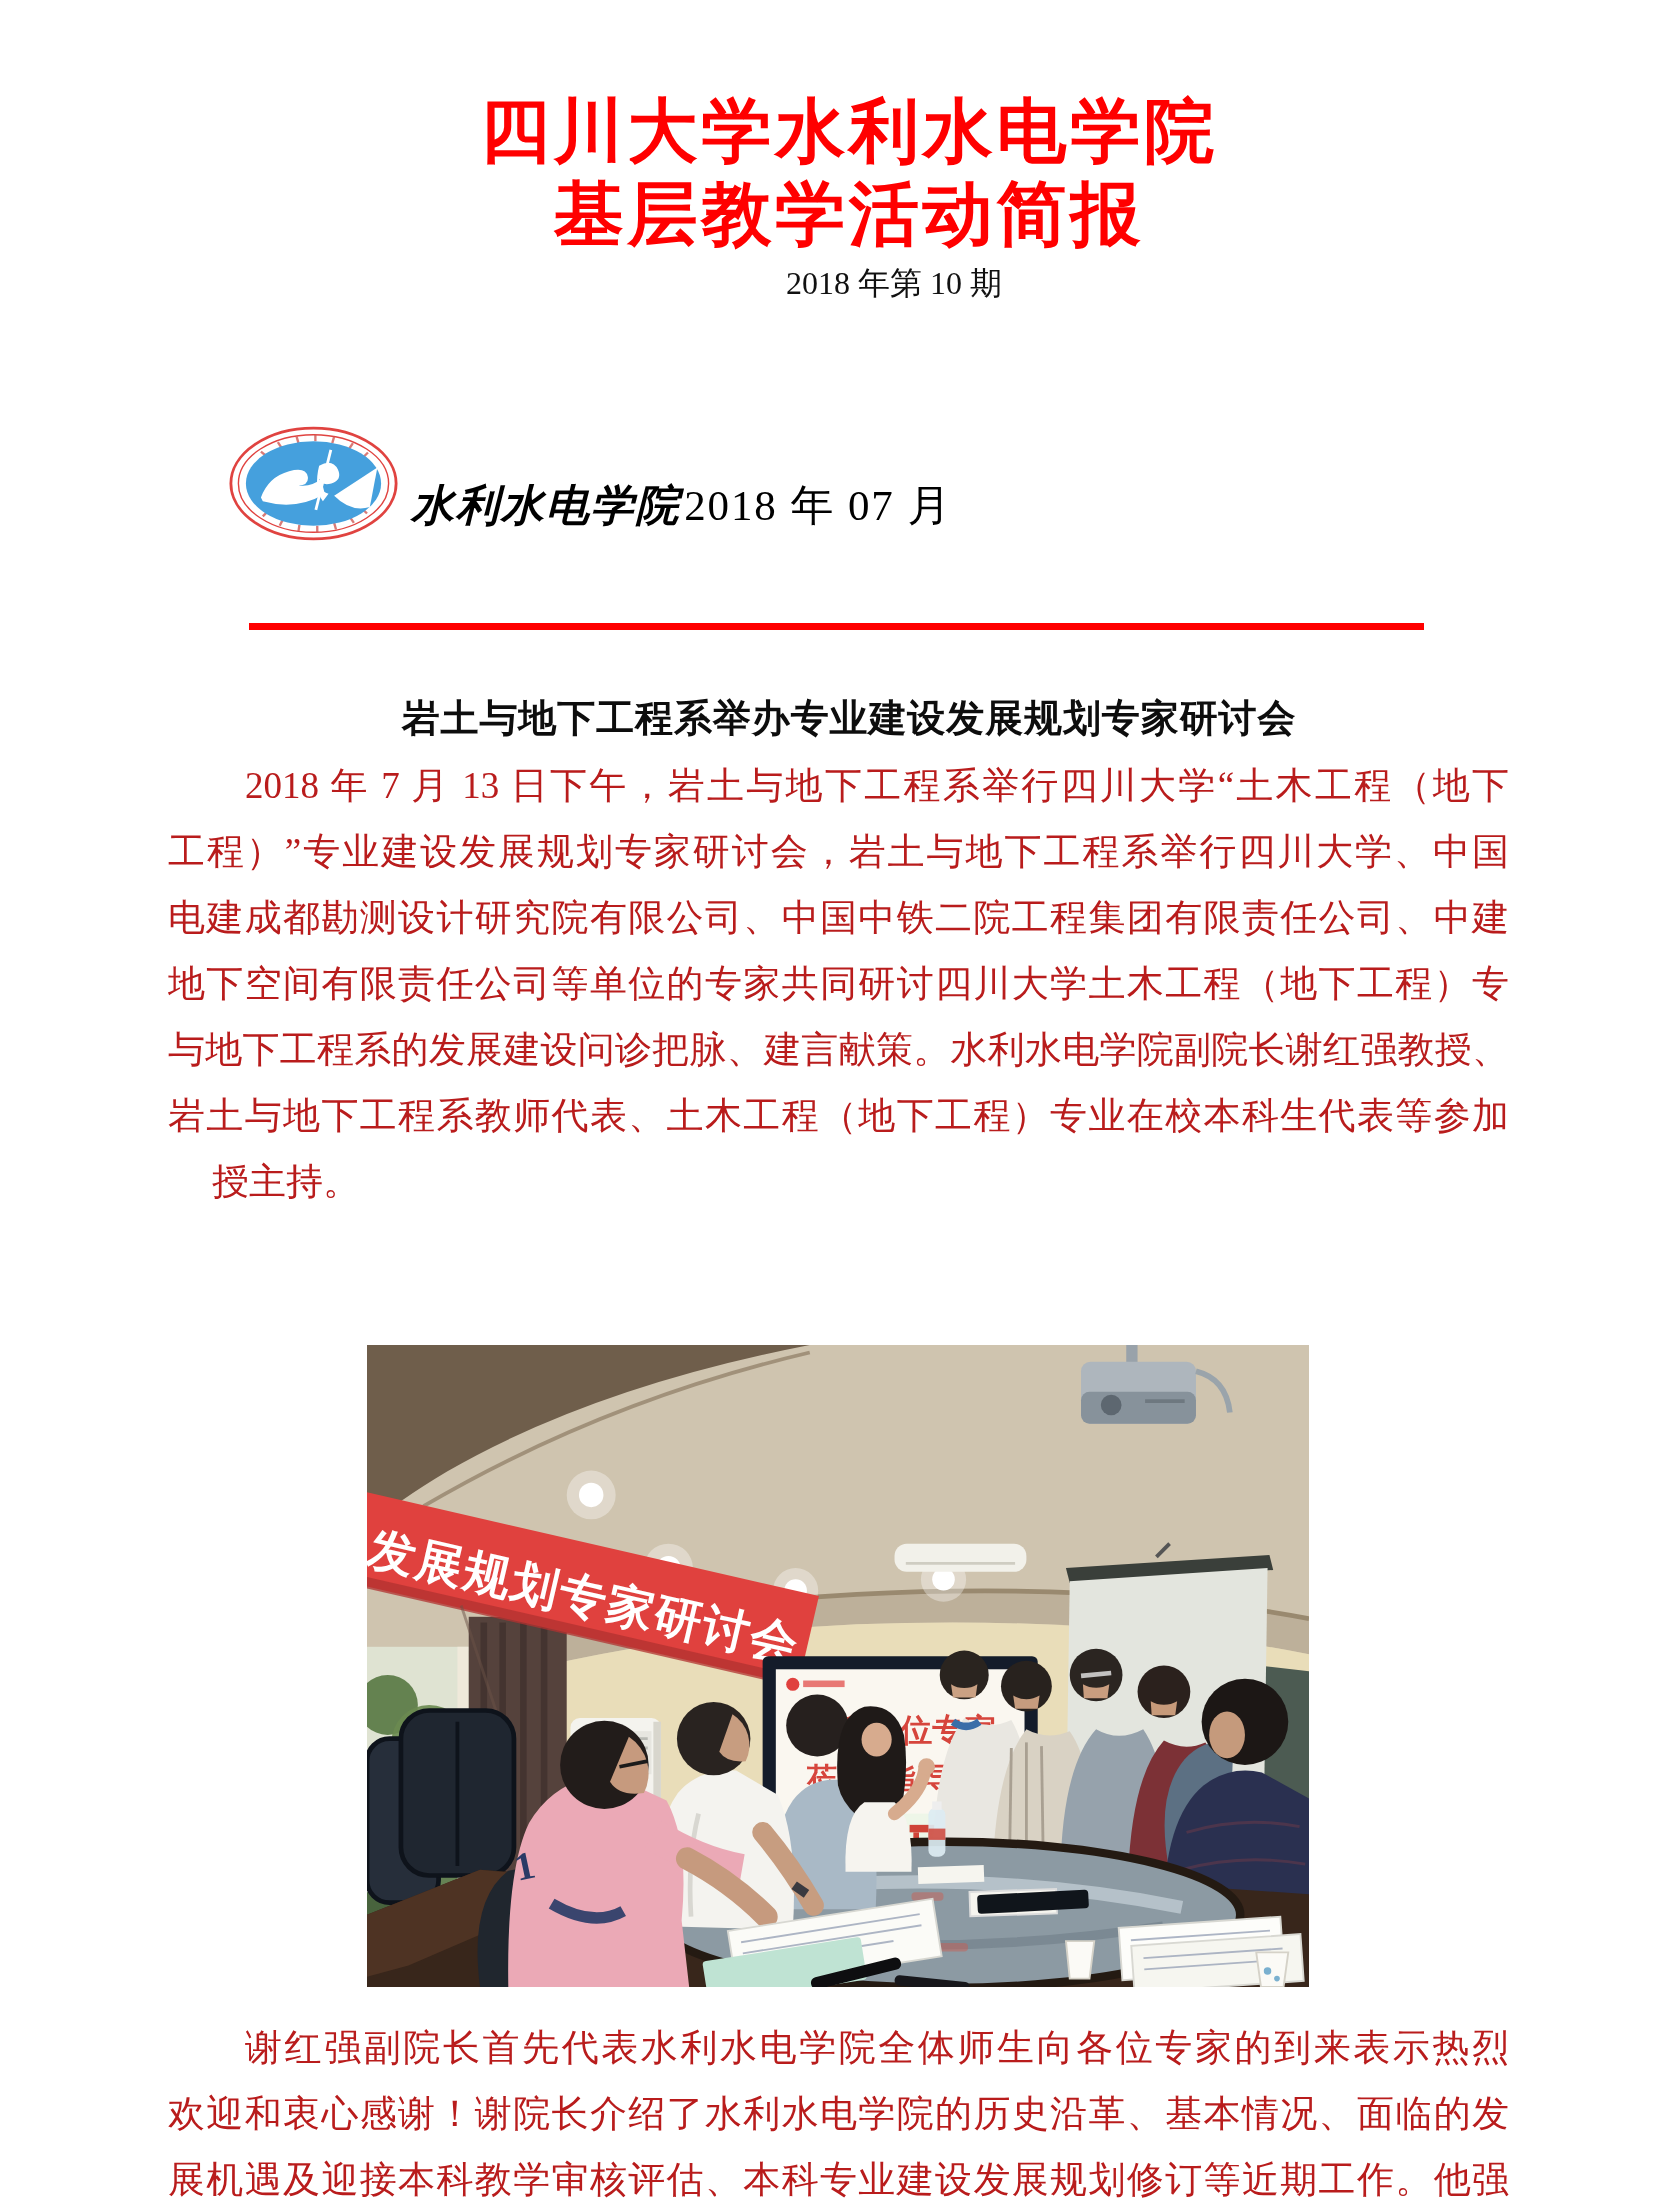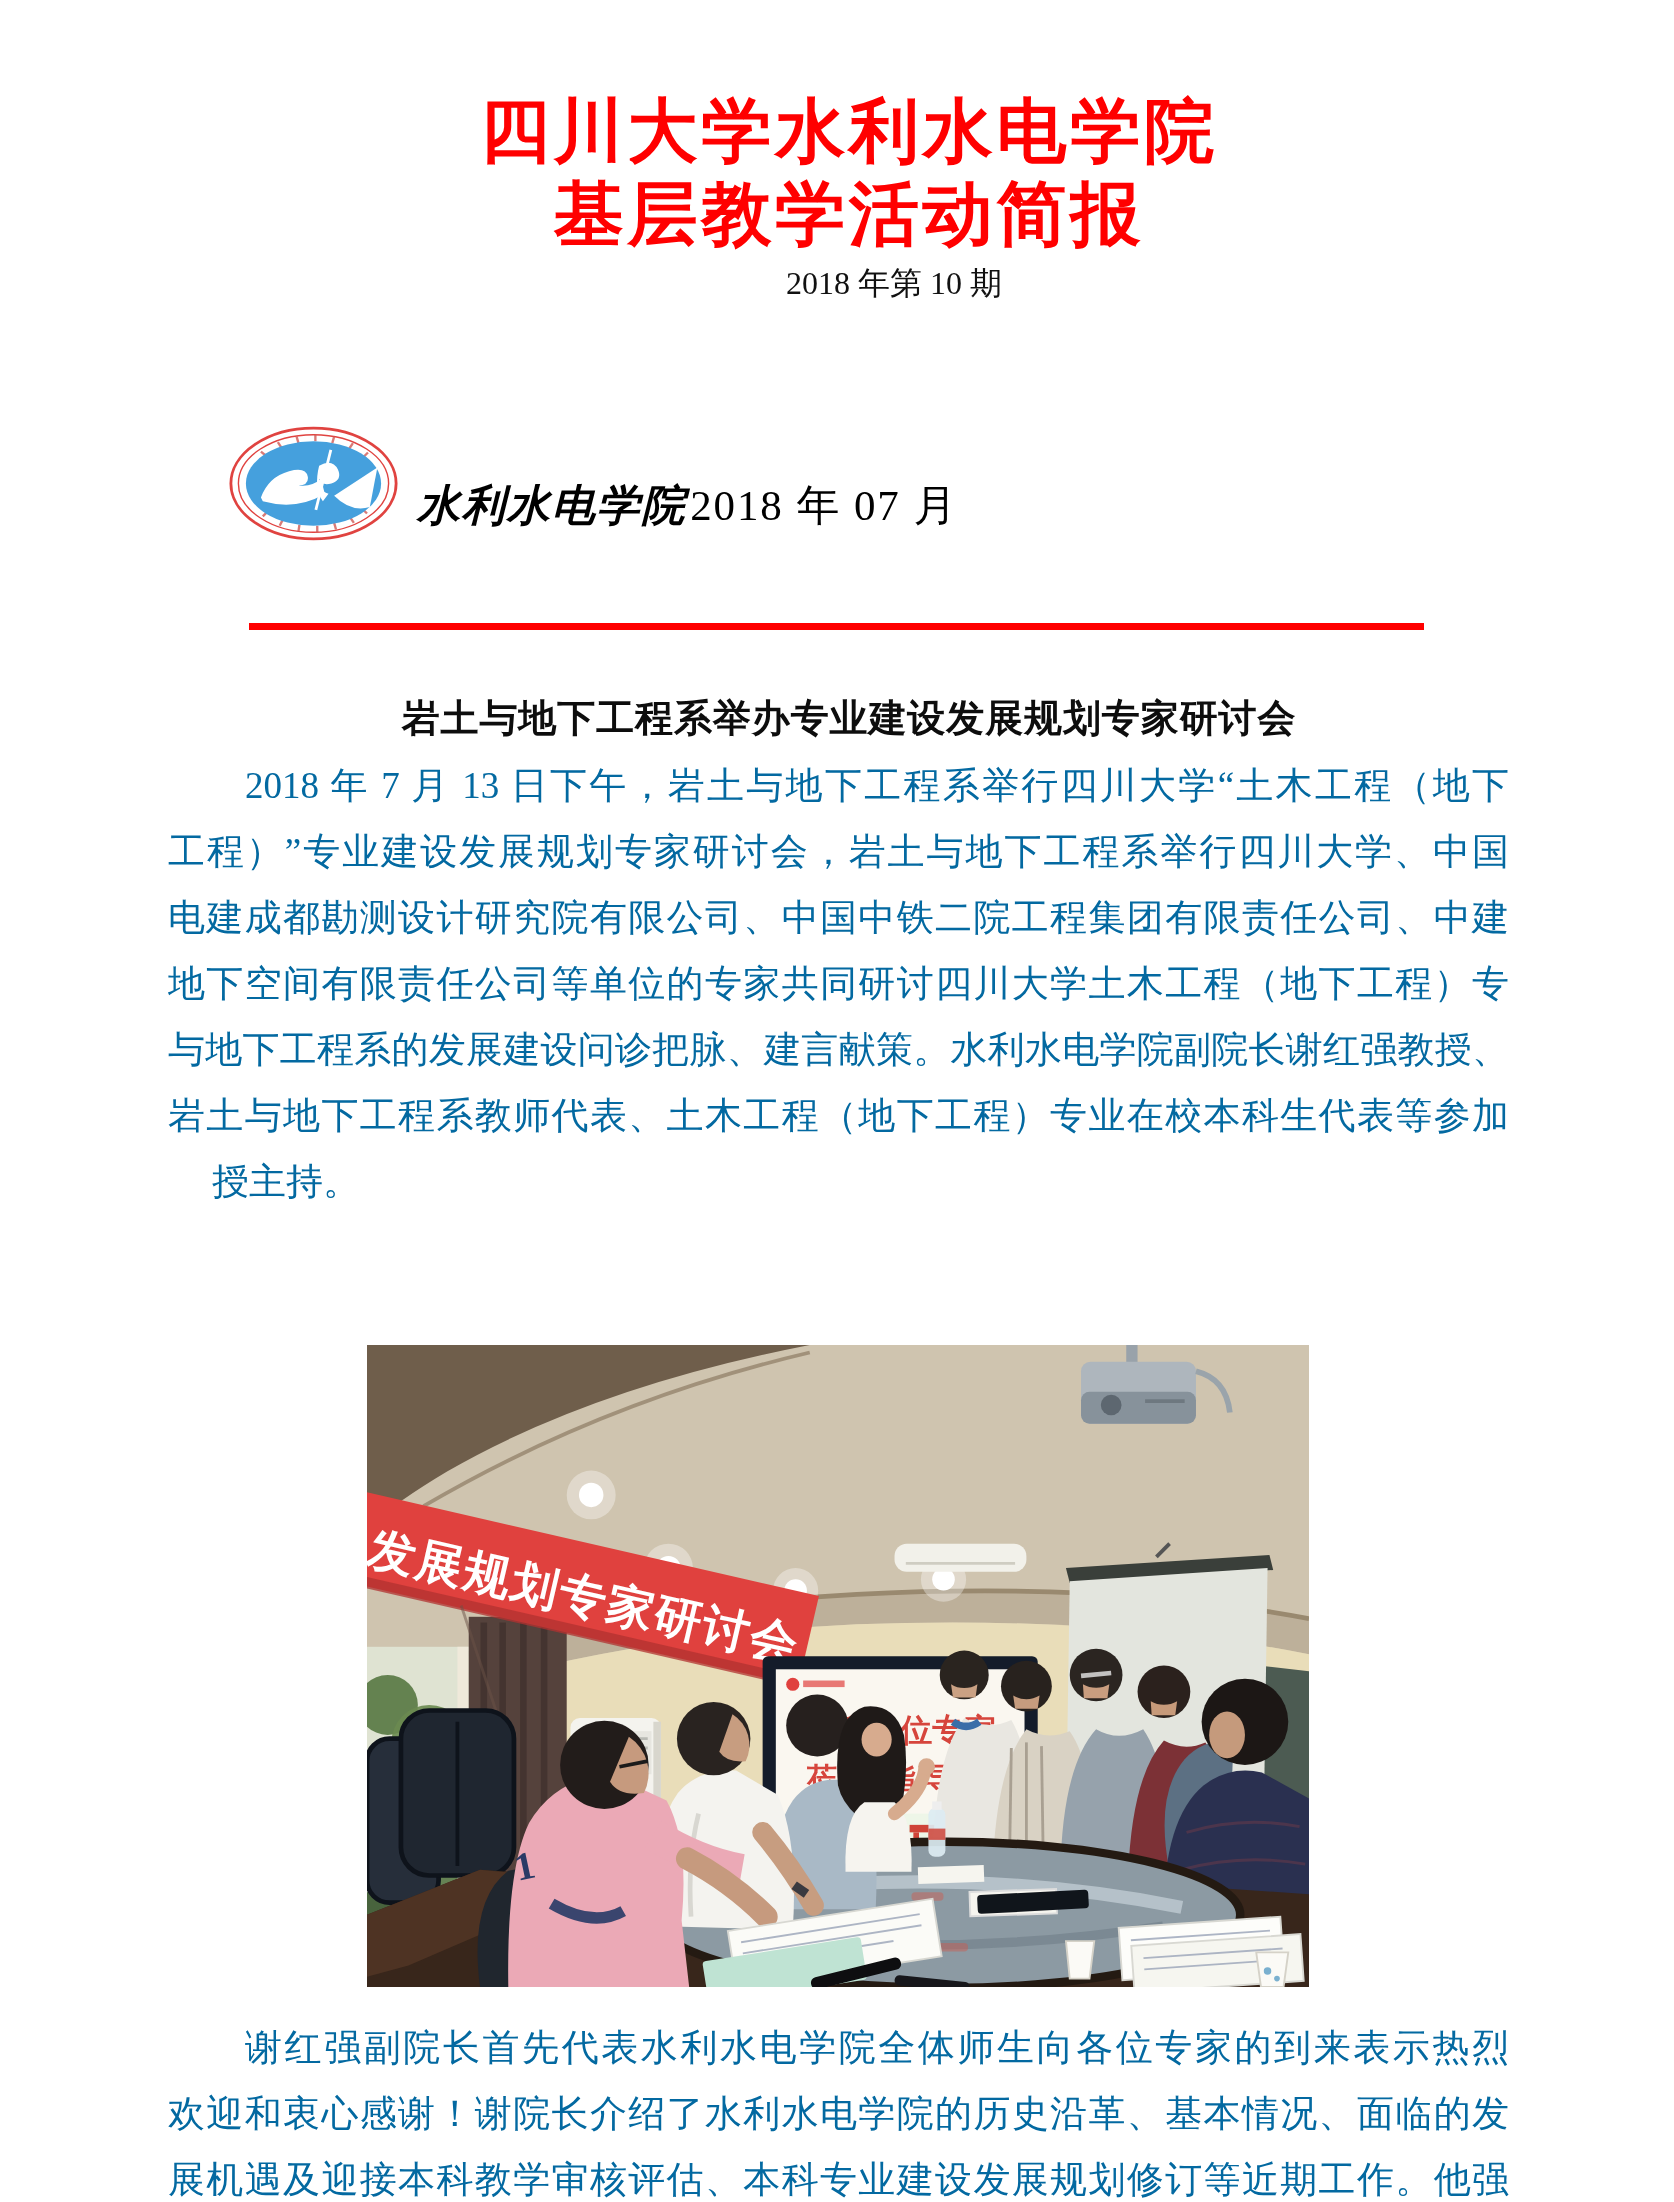--- a/index.html
+++ b/index.html
@@ -4,28 +4,28 @@
 <style>
   html,body{margin:0;padding:0;background:#ffffff;}
   .page{position:relative;width:1674px;height:2202px;background:#ffffff;overflow:hidden;
         font-family:"Liberation Serif", serif;color:#151515;margin:0 auto;padding-left:24px;}
   
   .doc-title{position:absolute;top:90px;left:0;width:100%;text-align:center;
              color:#ff0000;font-weight:bold;font-size:70px;line-height:83px;letter-spacing:3.8px;}
   .issue{position:absolute;top:262px;left:0;width:100%;text-align:center;font-size:32px;color:#111;margin-left:45px;}
   .masthead{position:absolute;top:426px;left:229px;display:flex;align-items:flex-end;}
   .logo{width:169px;height:115px;display:block;}
-  .byline{padding-bottom:5.6px;margin-left:19px;white-space:nowrap;font-family:Liberation Serif, serif;}
+  .byline{padding-bottom:5.6px;margin-left:13px;white-space:nowrap;font-family:Liberation Serif, serif;}
   .byline .script{font-size:43px;font-weight:bold;font-style:italic;letter-spacing:1.9px;color:#000;}
   .byline .date{font-size:43px;color:#000;letter-spacing:1.9px;}
   .red-rule{position:absolute;top:623px;left:249px;width:1175px;height:6.6px;background:#ff0000;border:none;margin:0;}
   
   .article-heading{position:absolute;top:661px;left:0;width:100%;text-align:center;
                    font-size:38px;font-weight:bold;color:#0d0d0d;letter-spacing:0.9px;}
-  .para{position:absolute;left:168px;width:1341px;font-size:37px;color:#0369a1;}
+  .para{position:absolute;left:168px;width:1341px;font-size:37px;color:#b91c1c;}
   .para .line{height:66px;line-height:66px;text-align:justify;text-align-last:justify;overflow:hidden;}
   .para .line.first{text-indent:77px;}
   .para .line.last{text-align-last:left;margin-left:44px;}
   .para1{top:753px;}
   .para2{top:2015px;}
   
   .photo{position:absolute;top:1345px;left:367px;width:942px;height:642px;margin:0;padding:0;}
   .photo svg{display:block;width:100%;height:100%;font-family:"Liberation Serif", serif;}
 </style>
 </head>

